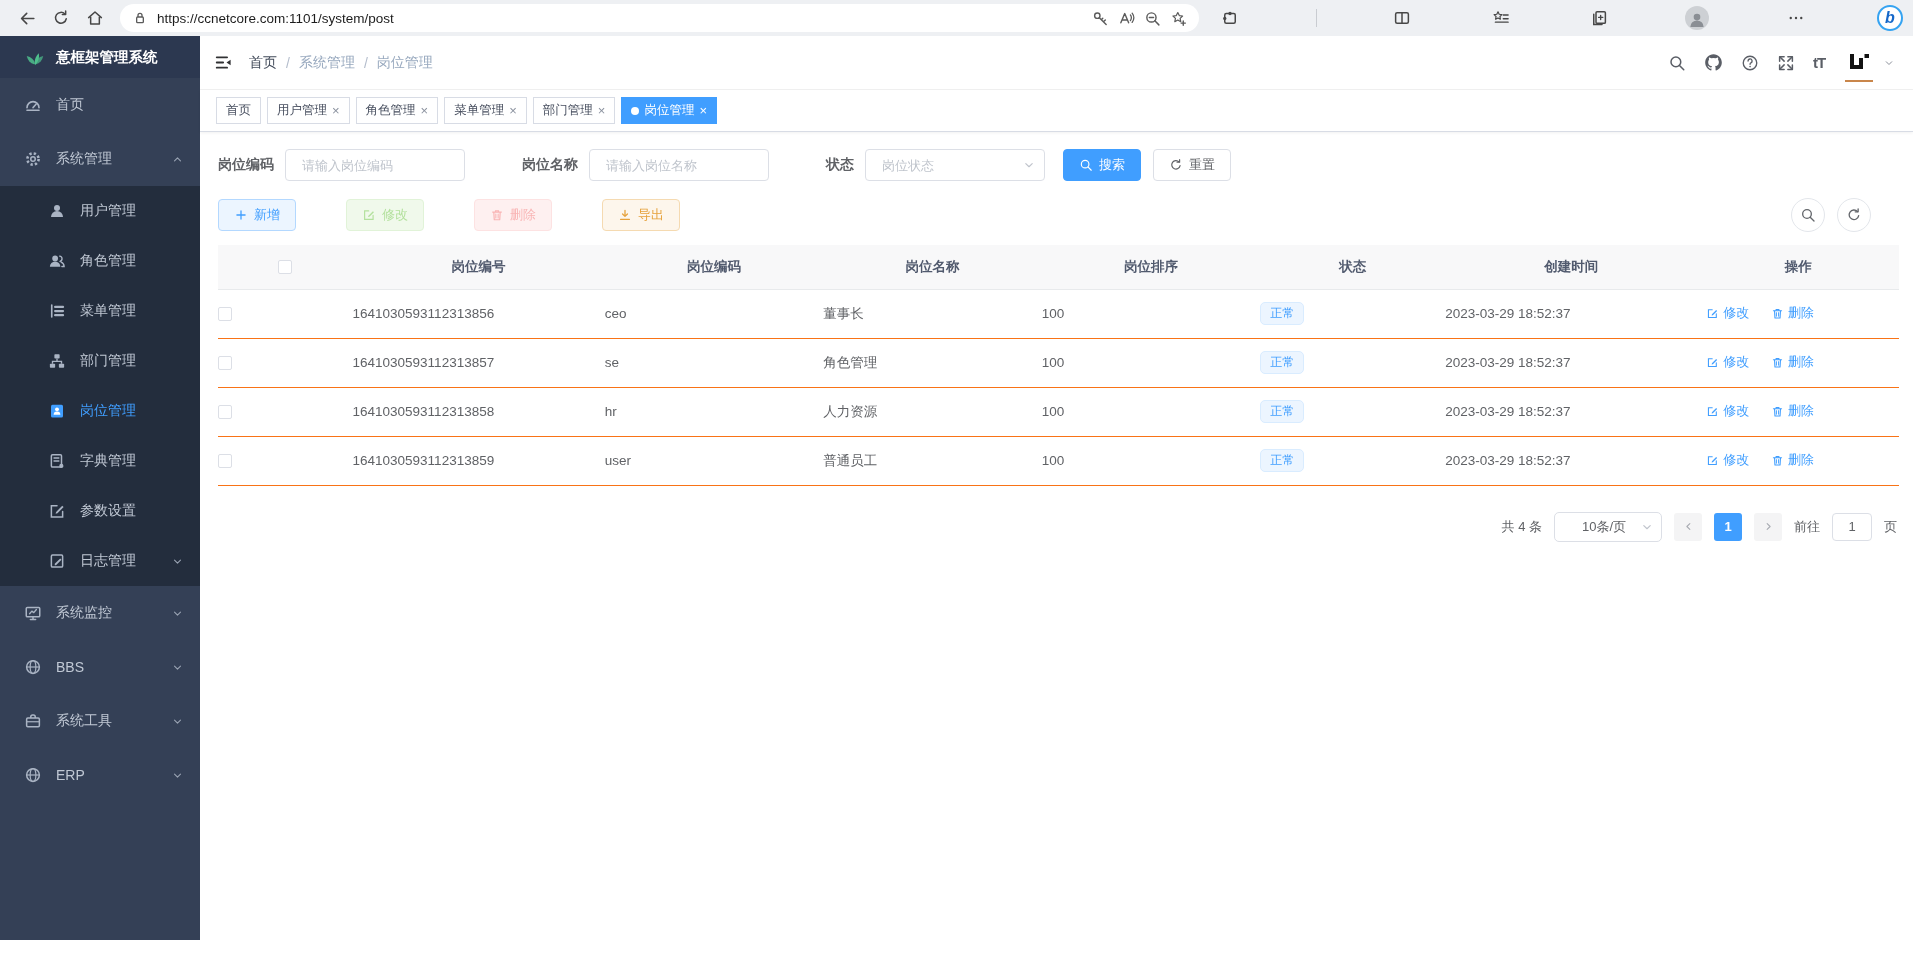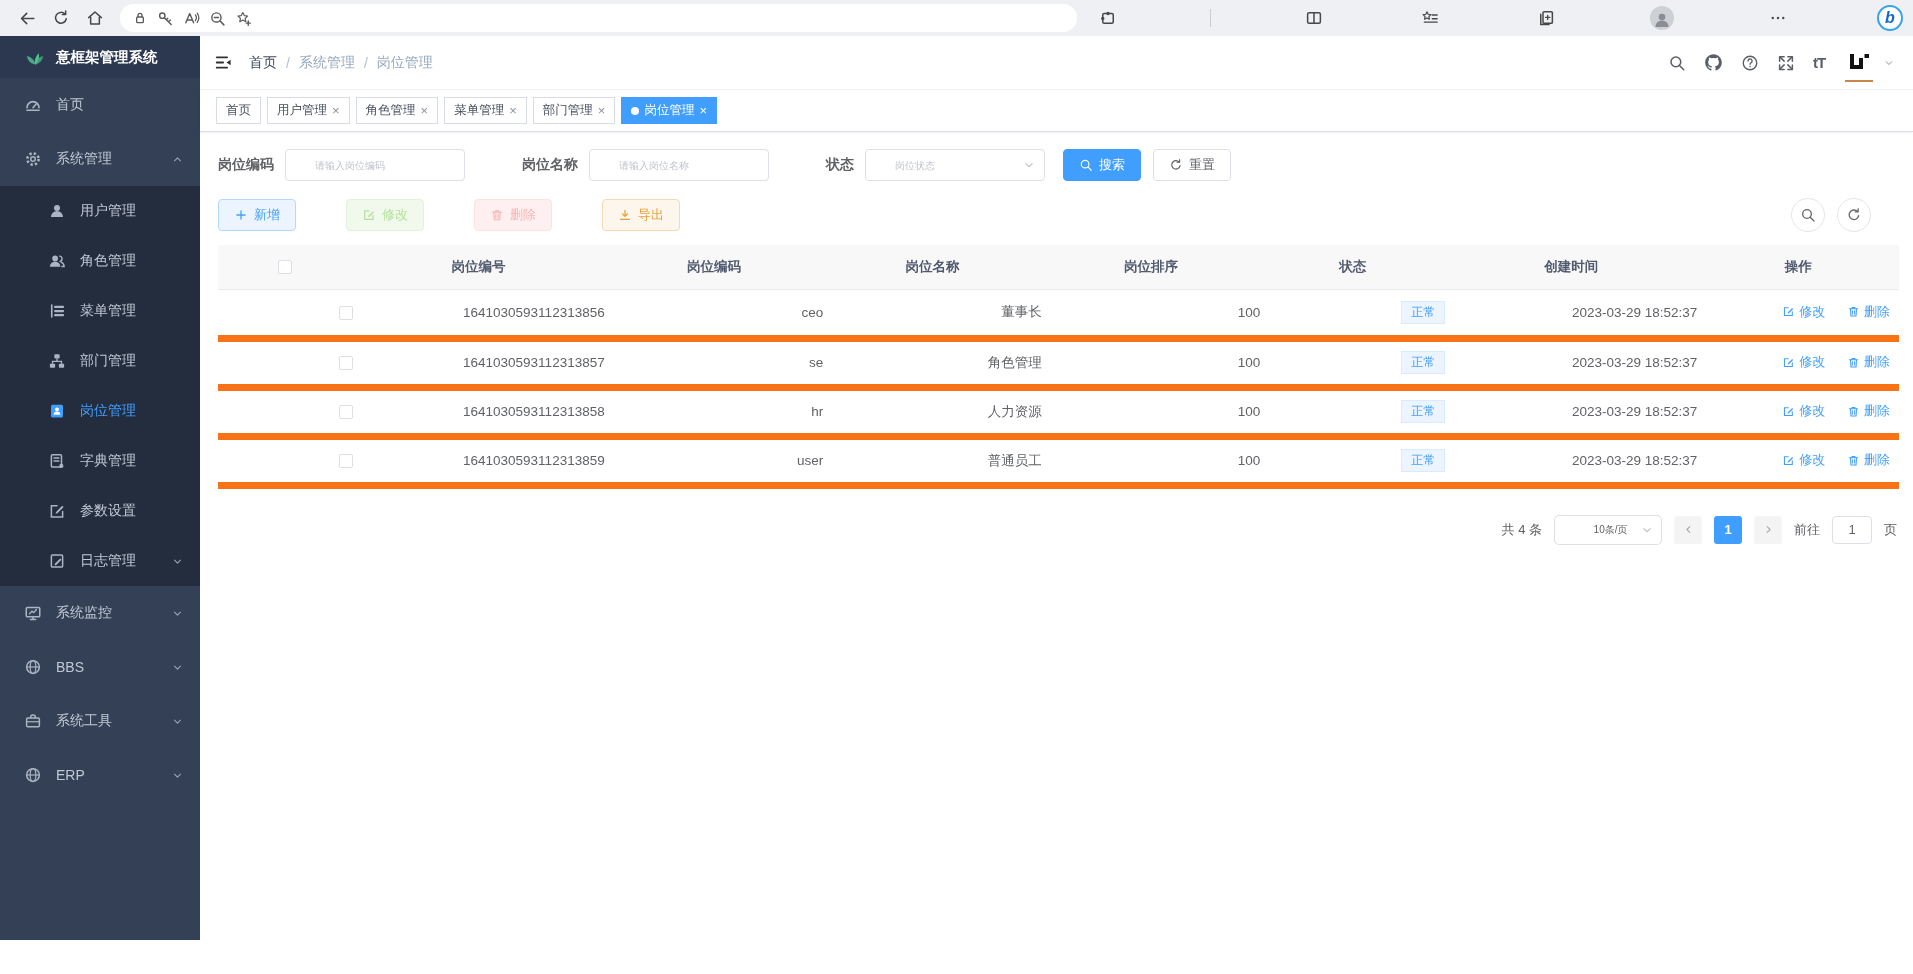--- a/index.html
+++ b/index.html
@@ -54,41 +54,41 @@
   .tag { height:27px; display:flex; align-items:center; gap:5px; padding:0 9px; border:1px solid #d8dce5; background:#fff; color:#495060; font-size:12.5px; cursor:pointer; white-space:nowrap; }
   .tag .x { font-size:13px; line-height:1; color:#8a919e; cursor:pointer; }
   .tag.active { background:#409eff; border-color:#409eff; color:#fff; }
   .tag.active .x { color:#fff; }
   .tag .dot { width:8px; height:8px; border-radius:50%; background:#fff; }
 
   
   .content { padding:17px 14px 0 18px; flex:1; }
   .filter-row { display:flex; align-items:center; margin-bottom:17px; font-size:14px; }
   .f-label { font-weight:bold; color:#606266; margin-right:11px; white-space:nowrap; }
-  .f-input { width:180px; height:32px; border:1px solid #dcdfe6; border-radius:4px; padding:0 29px; font-size:10px; color:#606266; outline:none; font-family:inherit; }
+  .f-input { width:180px; height:32px; border:1px solid #dcdfe6; border-radius:4px; padding:0 16px; font-size:13px; color:#606266; outline:none; font-family:inherit; }
   .f-input::placeholder { color:#bfc4cc; }
   .f-group { display:flex; align-items:center; margin-right:57px; }
   .f-select { position:relative; }
   .f-select .chev { position:absolute; right:9px; top:9px; color:#c0c4cc; pointer-events:none; }
   .btn { height:32px; display:inline-flex; align-items:center; gap:6px; padding:0 15px; border-radius:4px; font-size:13px; cursor:pointer; border:1px solid transparent; white-space:nowrap; font-family:inherit; }
   .btn-primary { background:#409eff; border-color:#409eff; color:#fff; margin-right:12px; }
   .btn-default { background:#fff; border-color:#dcdfe6; color:#606266; }
   .toolbar-row { display:flex; align-items:center; margin-bottom:13px;gap:40px; }
   .btn-blue   { background:#ecf5ff; border-color:#b3d8ff; color:#409eff; margin-right:10px; }
   .btn-green  { background:#f0f9eb; border-color:#e1f3d8; color:#b3e19d; margin-right:10px; }
   .btn-red    { background:#fef0f0; border-color:#fde2e2; color:#f9b4b4; margin-right:10px; }
   .btn-orange { background:#fdf6ec; border-color:#f5dab1; color:#e6a23c; }
   .tool-right { margin-left:auto; display:flex; gap:12px; padding-right:28px; }
   .circle-btn { width:34px; height:34px; border-radius:50%; border:1px solid #e3e6eb; background:#fff; display:flex; align-items:center; justify-content:center; color:#63666b; cursor:pointer; }
 
   table.grid { width:100%; border-collapse:collapse; font-size:13.5px; color:#606266; table-layout:fixed; }
   .grid th { background:#f8f8f9; color:#515a6e; font-weight:bold; height:44px; border-bottom:1px solid #e8eaec; text-align:center; }
-  .grid td { height:49px; border-bottom:7px solid #f97316; text-align:right; }
+  .grid td { height:49px; border-bottom:1px solid #f97316; text-align:left; }
   .checkbox { display:inline-block; width:14px; height:14px; border:1px solid #dcdfe6; border-radius:2px; background:#fff; cursor:pointer; vertical-align:middle; }
-  .badge { display:inline-block; padding:2px 9px; font-size:12px; color:#409eff; background:#ecf5ff; border:1px solid #d9ecff; border-radius:0; }
+  .badge { display:inline-block; padding:2px 9px; font-size:12px; color:#409eff; background:#ecf5ff; border:1px solid #d9ecff; border-radius:5px; }
   .op-link { color:#409eff; display:inline-flex; align-items:center; gap:4px; cursor:pointer; margin:0 9px; font-size:13px; }
 
   .pagination { display:flex; justify-content:flex-end; align-items:center; gap:12px; margin-top:26px; font-size:13px; color:#606266; padding-right:2px; }
   .pg-select { position:relative; width:108px; }
   .pg-select .f-input { width:108px; height:30px; text-align:center; padding-right:24px; border-radius:5px; }
   .pg-select .chev { position:absolute; right:8px; top:8px; color:#c0c4cc; }
   .pg-btn { min-width:28px; height:28px; border-radius:3px; background:#f4f4f5; color:#a8abb2; display:flex; align-items:center; justify-content:center; cursor:pointer; }
   .pg-btn.page { background:#409eff; color:#fff; font-weight:bold; }
   .pg-goto-input { width:40px; height:28px; border:1px solid #dcdfe6; border-radius:4px; text-align:center; font-size:13px; color:#606266; outline:none; font-family:inherit; }
 </style>
@@ -283,20 +283,21 @@
     </div>
   <div class="b-btn">
       <svg class="ico" width="18" height="18">
         <use href="#s-home"></use>
       </svg>
     </div>
   <div class="url-bar">
     <svg class="ico url-ic" width="16" height="16">
         <use href="#s-lock"></use>
       </svg>
+    <span class="url-text">https://ccnetcore.com:1101/system/post</span>
     <svg class="ico url-ic" width="17" height="17">
         <use href="#s-key"></use>
       </svg>
     <svg class="ico url-ic" width="17" height="17">
         <use href="#s-aloud"></use>
       </svg>
     <svg class="ico url-ic" width="17" height="17">
         <use href="#s-zoomout"></use>
       </svg>
     <svg class="ico url-ic" width="17" height="17">

